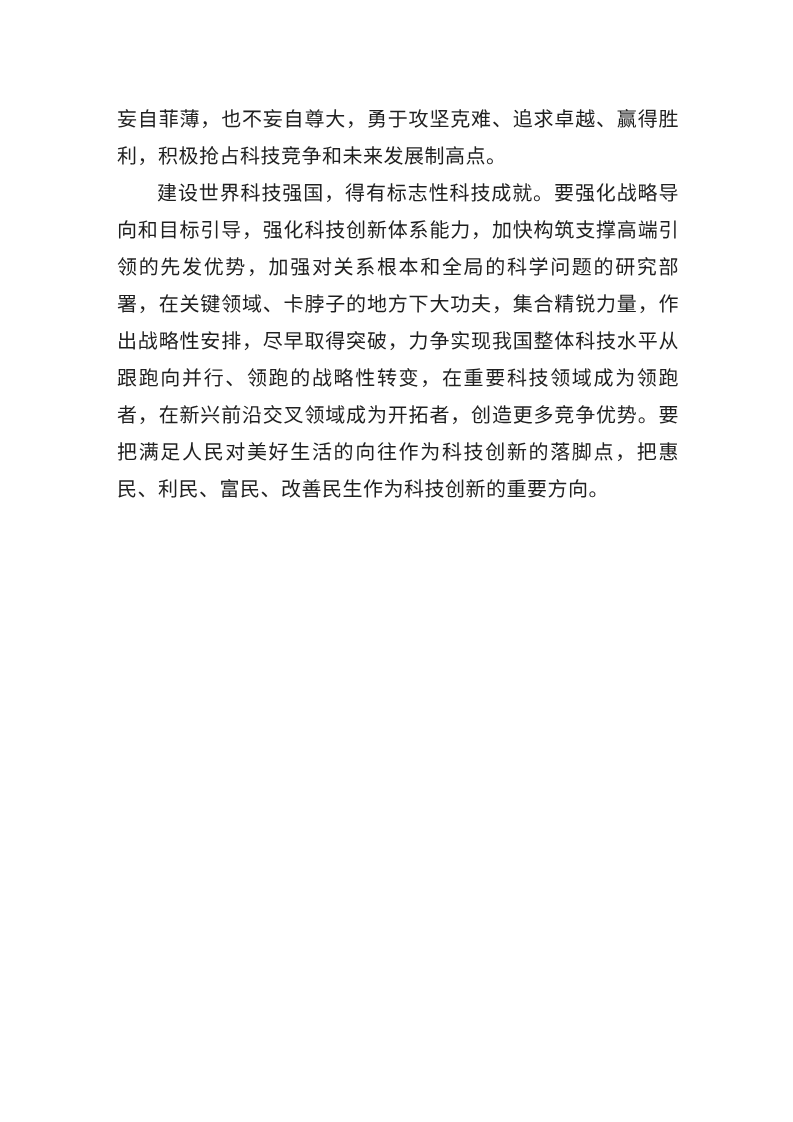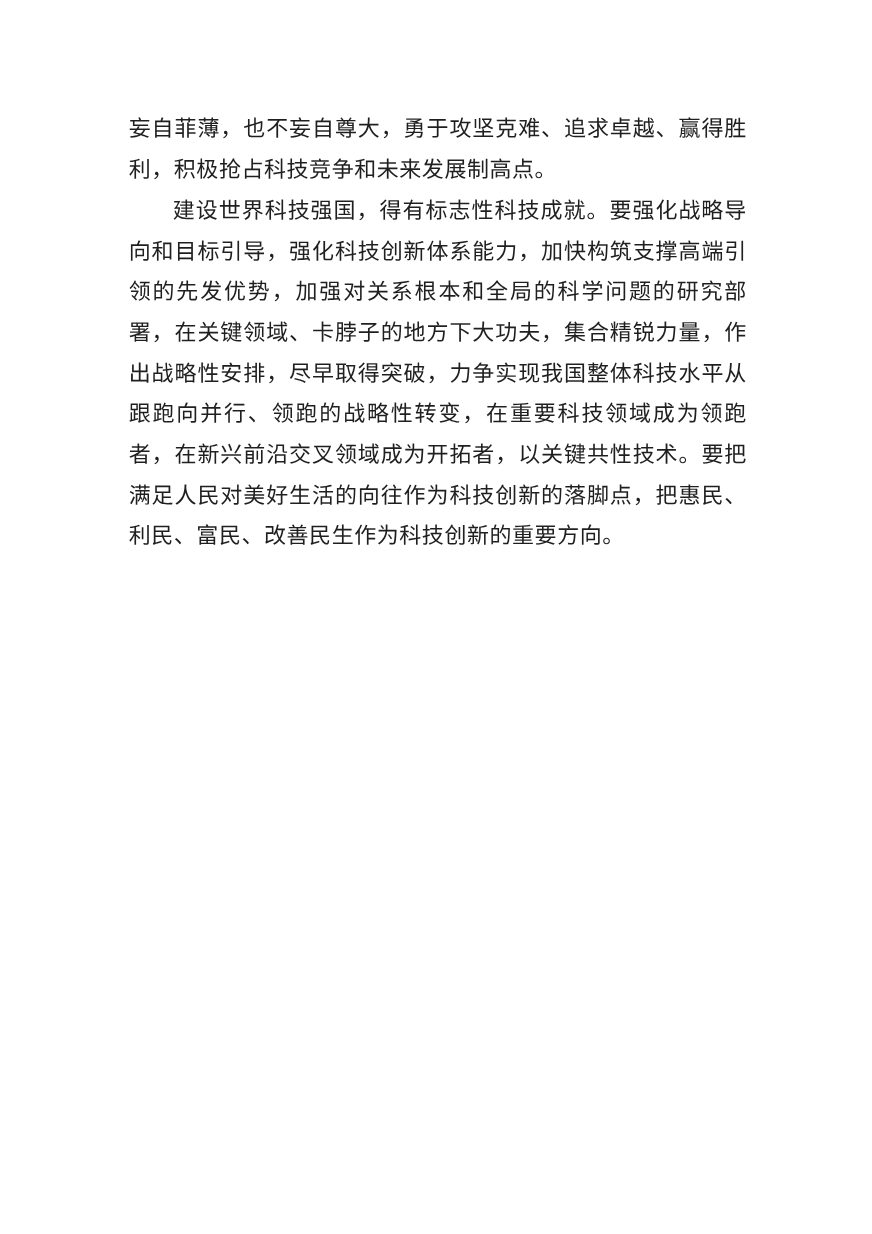--- a/index.html
+++ b/index.html
@@ -7,21 +7,21 @@
     padding: 0;
     width: 793px;
     height: 1122px;
     overflow: hidden;
   }
   .page {
     box-sizing: border-box;
     width: 793px;
     height: 1122px;
     padding: 101px 114px 0 117px;
-    font-family: Liberation Mono, monospace;
+    font-family: Liberation Serif, serif;
     font-size: 20px;
     line-height: 37px;
     letter-spacing: 0.5px;
     text-align: justify;
     text-justify: inter-ideograph;
   }
   .para {
     margin: 0;
     padding: 0;
     text-indent: 2em;
@@ -29,14 +29,14 @@
   }
   .para.continuation {
     text-indent: 0;
   }
 </style>
 </head>
 <body style="background: rgb(255, 255, 255);">
 
 <div class="page" style="background: rgb(255, 255, 255); color: rgb(31, 31, 31);">
   <p class="para continuation">妄自菲薄，也不妄自尊大，勇于攻坚克难、追求卓越、赢得胜利，积极抢占科技竞争和未来发展制高点。</p>
-  <p class="para">建设世界科技强国，得有标志性科技成就。要强化战略导向和目标引导，强化科技创新体系能力，加快构筑支撑高端引领的先发优势，加强对关系根本和全局的科学问题的研究部署，在关键领域、卡脖子的地方下大功夫，集合精锐力量，作出战略性安排，尽早取得突破，力争实现我国整体科技水平从跟跑向并行、领跑的战略性转变，在重要科技领域成为领跑者，在新兴前沿交叉领域成为开拓者，以关键共性技术。要把满足人民对美好生活的向往作为科技创新的落脚点，把惠民、利民、富民、改善民生作为科技创新的重要方向。</p>
+  <p class="para">建设世界科技强国，得有标志性科技成就。要强化战略导向和目标引导，强化科技创新体系能力，加快构筑支撑高端引领的先发优势，加强对关系根本和全局的科学问题的研究部署，在关键领域、卡脖子的地方下大功夫，集合精锐力量，作出战略性安排，尽早取得突破，力争实现我国整体科技水平从跟跑向并行、领跑的战略性转变，在重要科技领域成为领跑者，在新兴前沿交叉领域成为开拓者，创造更多竞争优势。要把满足人民对美好生活的向往作为科技创新的落脚点，把惠民、利民、富民、改善民生作为科技创新的重要方向。</p>
 </div>
 
 </body></html>

